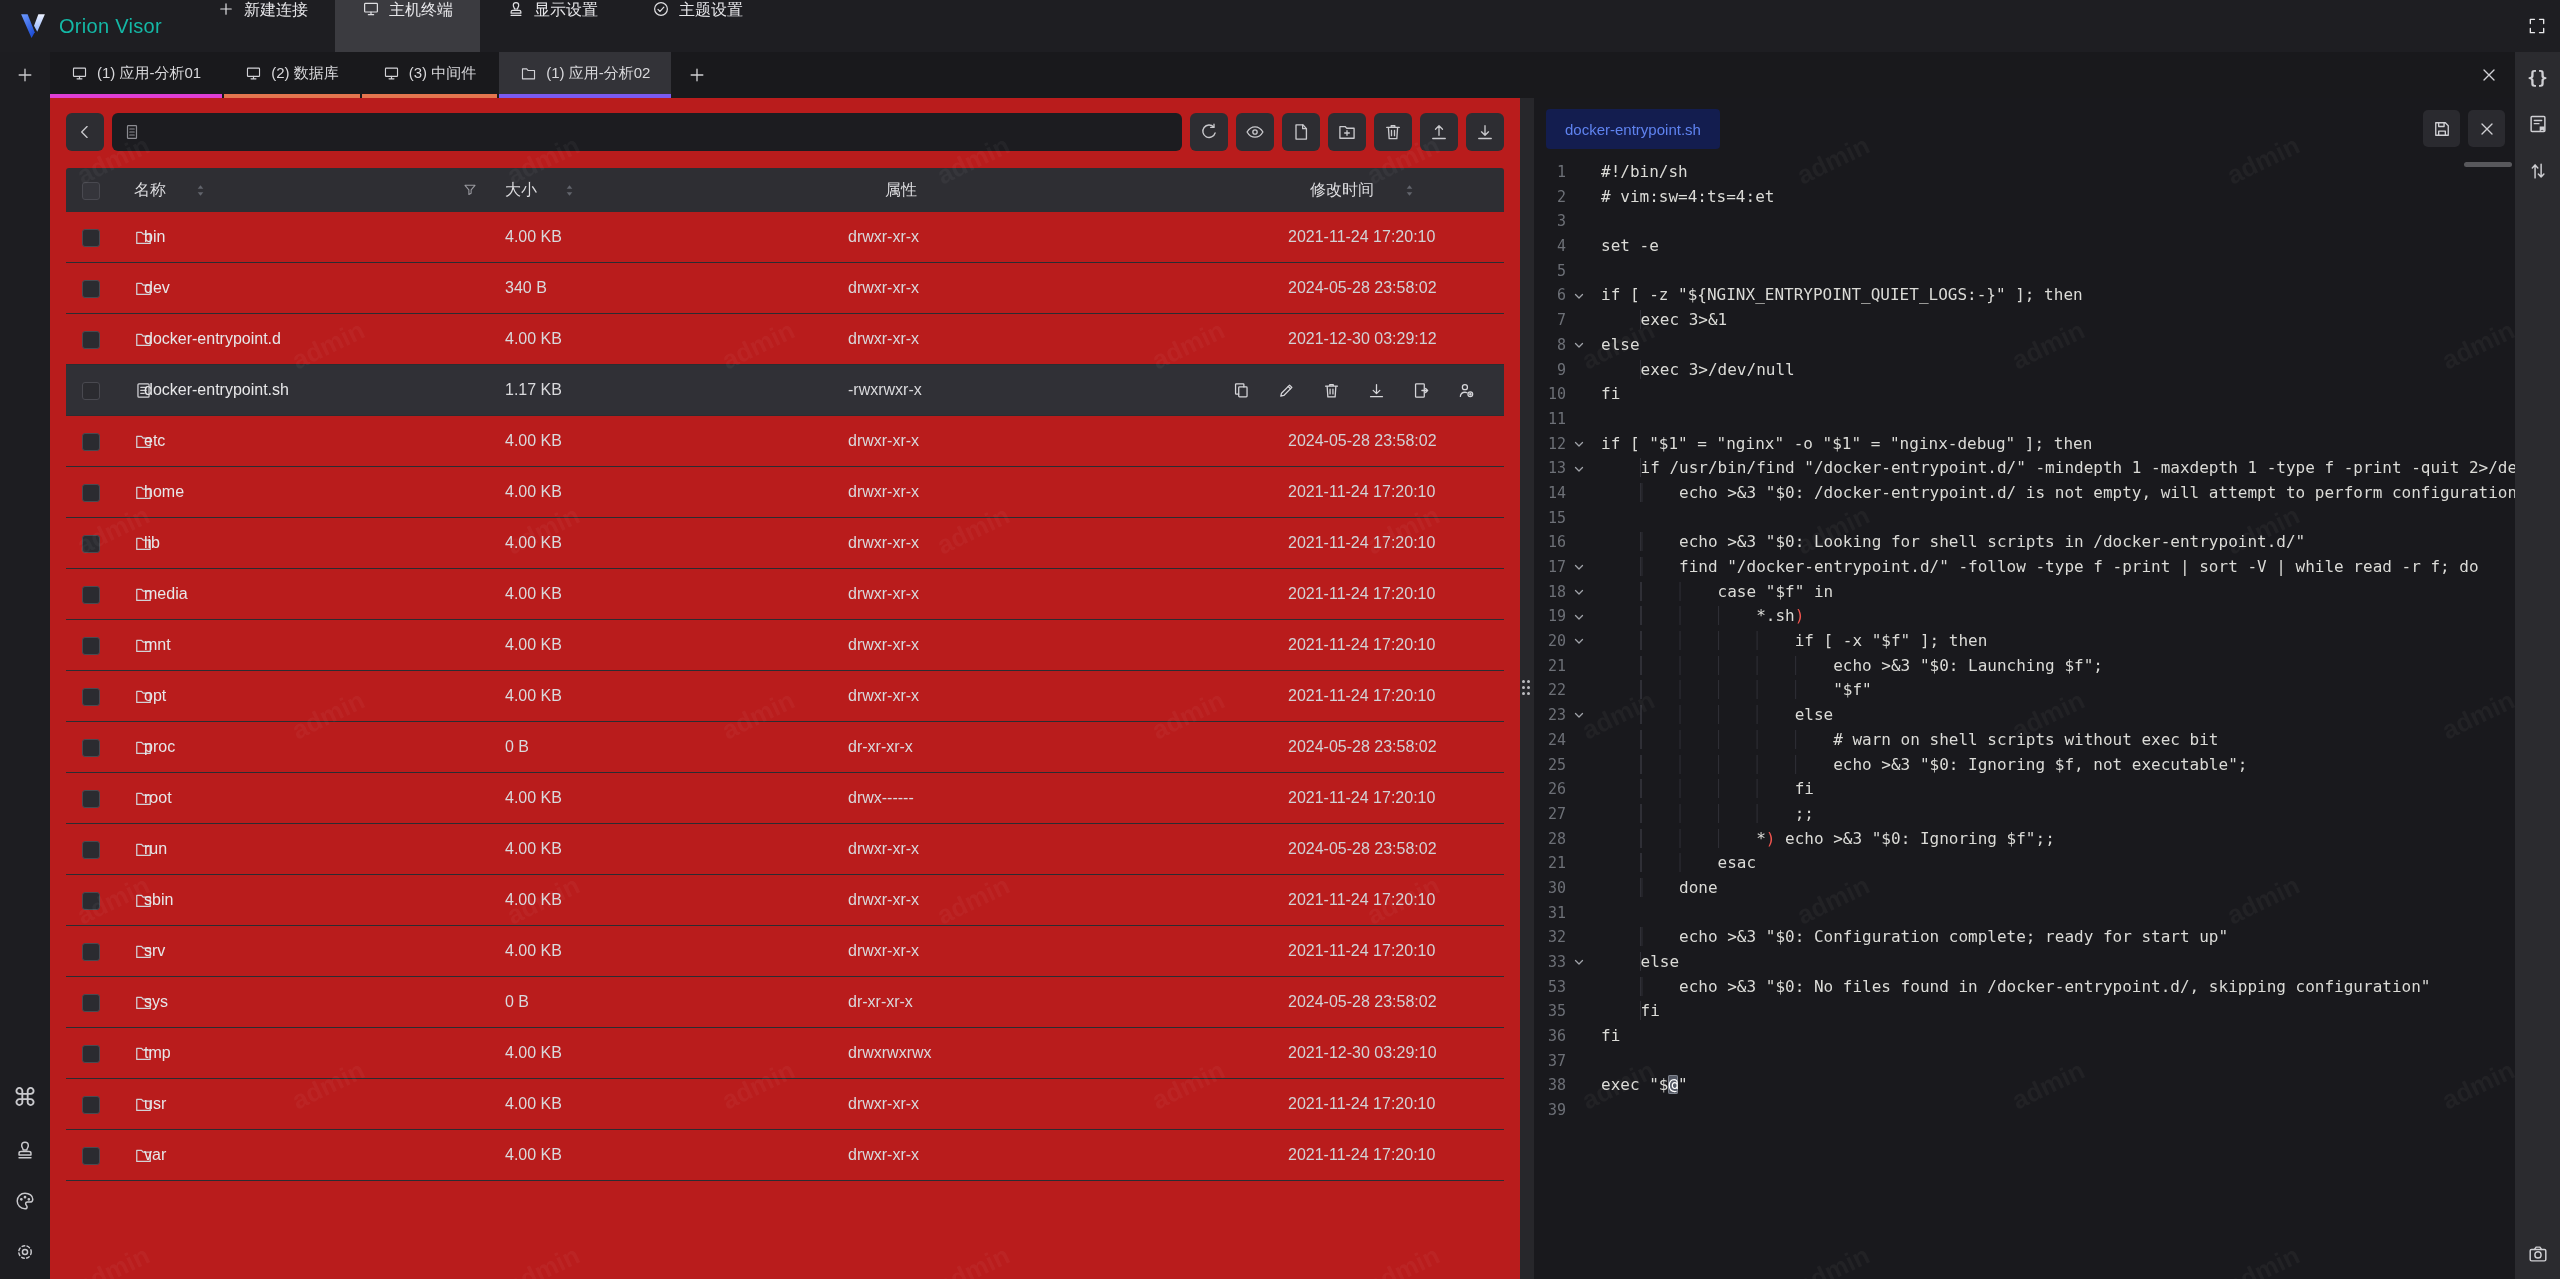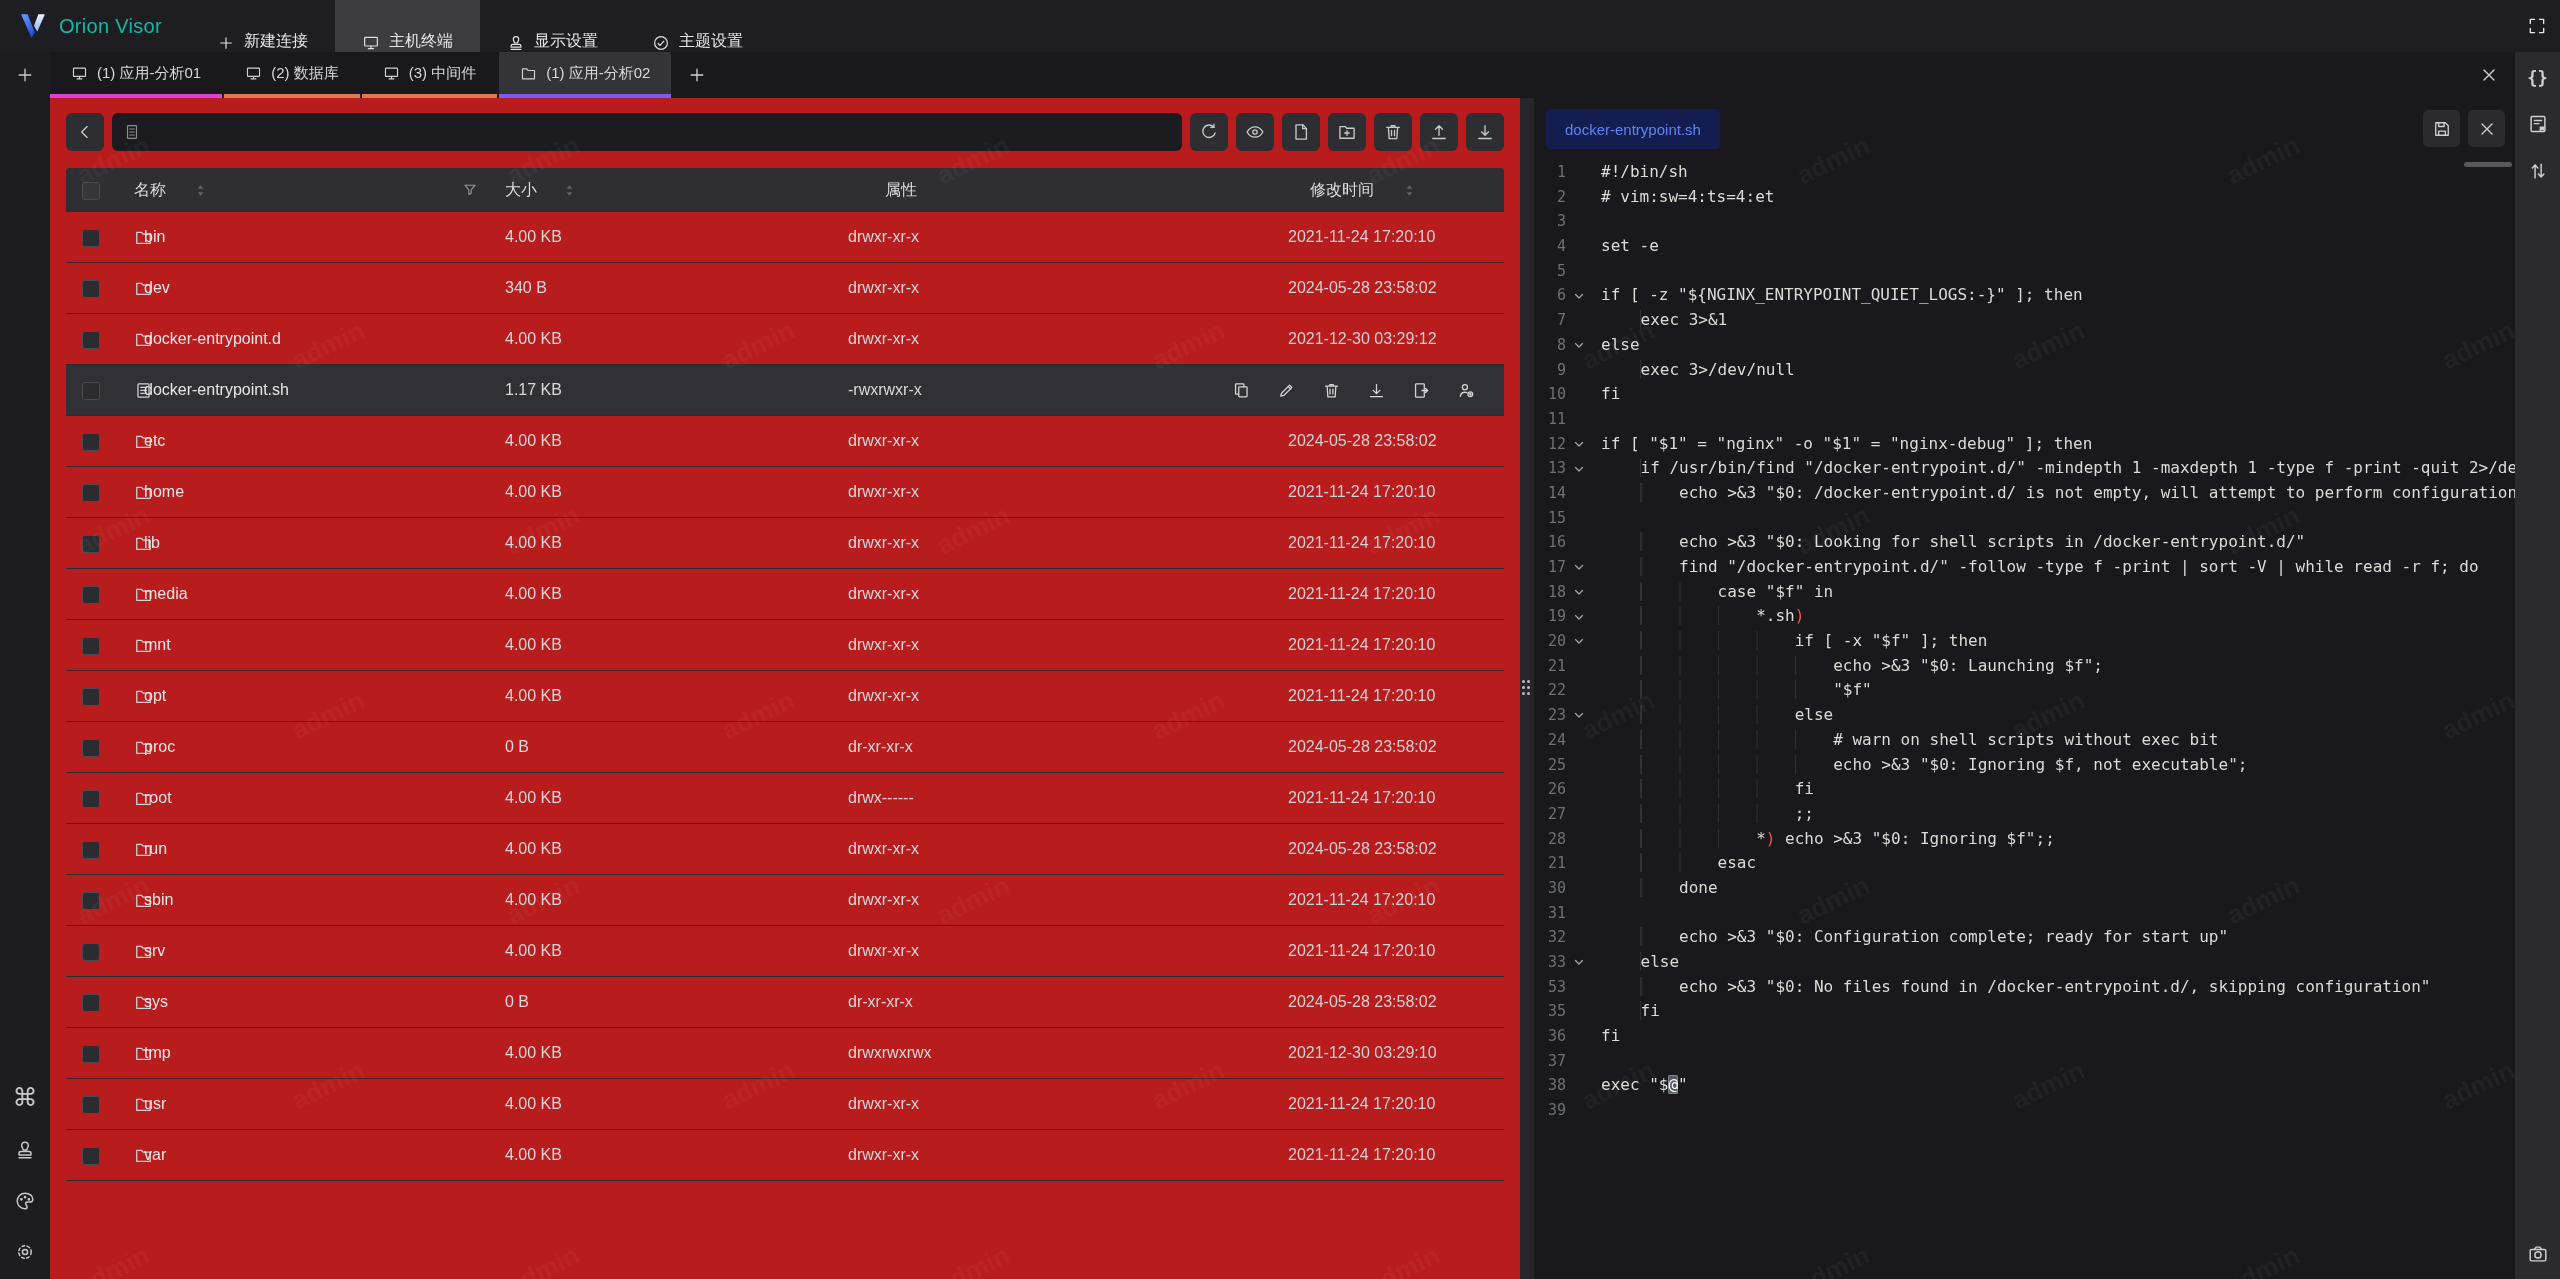--- a/index.html
+++ b/index.html
@@ -6,21 +6,21 @@
   body{width:2560px;height:1279px;position:relative;overflow:hidden;background:#19191c;
        font-family:"Liberation Sans",sans-serif;color:#ddd;-webkit-font-smoothing:antialiased}
   svg{display:block}
   .ic18 svg{width:18px;height:18px}.ic20 svg{width:20px;height:20px}.ic22 svg{width:22px;height:22px}
 
   
   .navbar{position:absolute;left:0;top:0;right:0;height:52px;background:#1e1e22;display:flex;align-items:center;z-index:5}
   .brand{display:flex;align-items:center;gap:11px;padding:0 28px 0 18px}
   .brand-title{font-size:20px;font-weight:normal;color:#14b8a6;letter-spacing:.3px}
   .menu{display:flex;height:100%}
-  .menu-item{display:flex;align-items:flex-end;gap:9px;padding:0 27px;font-size:16px;color:#e6e6e9;cursor:pointer}
+  .menu-item{display:flex;align-items:flex-start;gap:9px;padding:0 27px;font-size:16px;color:#e6e6e9;cursor:pointer}
   .menu-item.active{background:#3b3b40}
   .menu-item .mi{color:#e0e0e3}
   .nav-spacer{flex:1}
   .nav-right{padding-right:13px;color:#e8e8ea}
 
   
   .left-rail{position:absolute;left:0;top:52px;bottom:0;width:50px;background:#1d1d21;display:flex;flex-direction:column;align-items:center;z-index:4}
   .rail-top{padding-top:13px}
   .rail-bottom{margin-top:auto;display:flex;flex-direction:column;gap:29px;align-items:center;padding-bottom:16px}
   .rail-btn{color:#c9c9cd;cursor:pointer}

